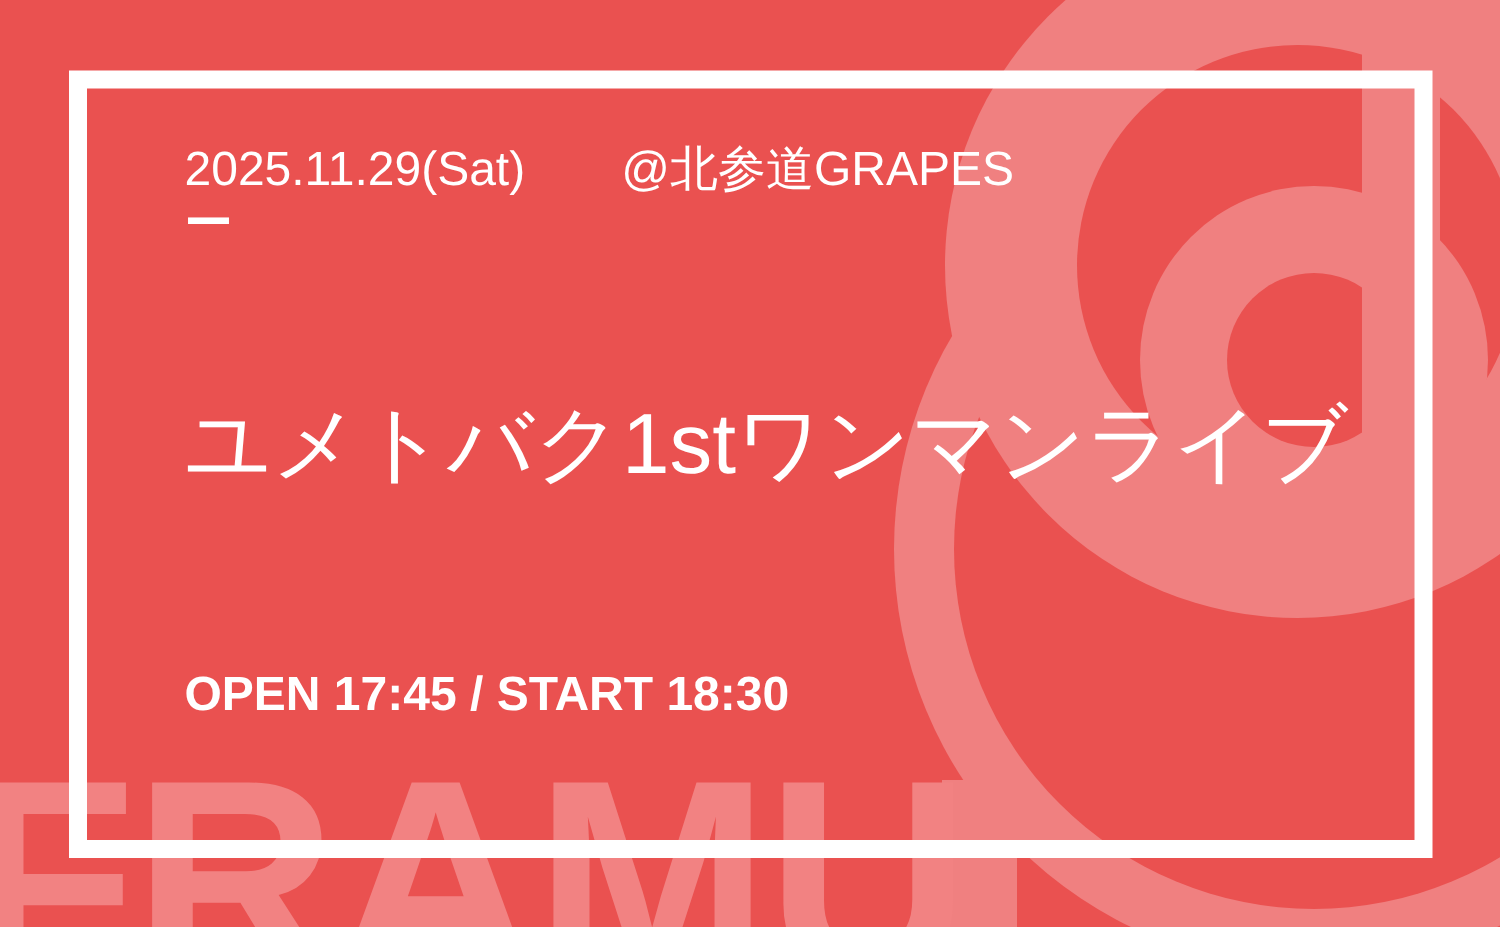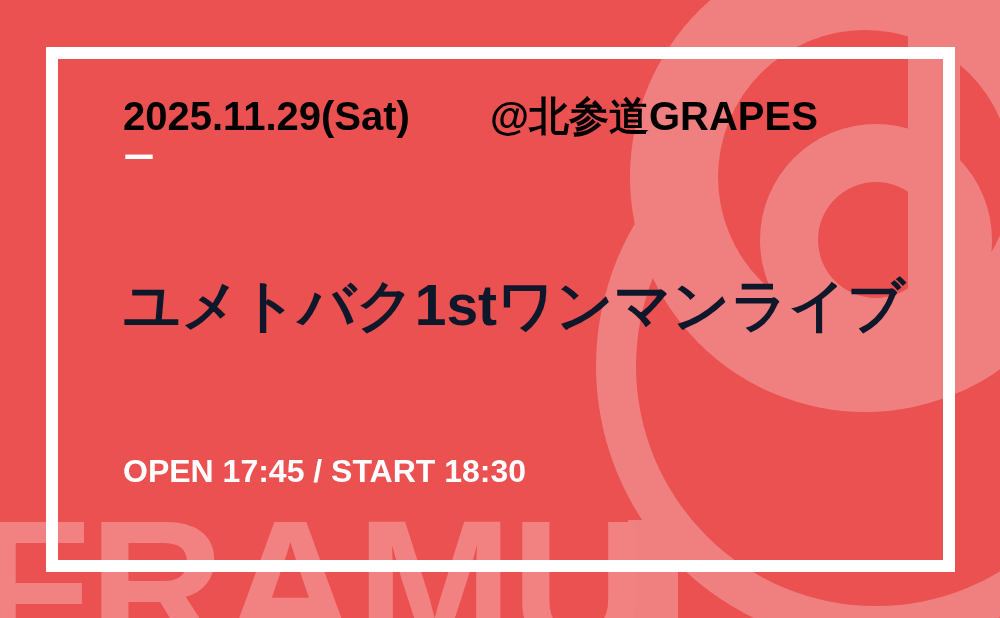--- a/index.html
+++ b/index.html
@@ -113,41 +113,41 @@
 
   
   .content {
     position:absolute;
     left:123px;
     top:94px;
     width:800px;
   }
 
   .meta-line {
-    font-size:40px;
-    font-weight:bold;
-    color:#000000;
+    font-size:32px;
+    font-weight:normal;
+    color:#ffffff;
     letter-spacing:0px;
     line-height:1.14;
     white-space:pre;
   }
 
   .dash {
     font-size:32px;
     font-weight:bold;
     color:#ffffff;
     line-height:1.14;
     white-space:pre;
   }
 
   .title {
     margin-top:24px;
     font-size:57px;
-    font-weight:bold;
-    color:#0f172a;
+    font-weight:normal;
+    color:#ffffff;
     line-height:1.23;
     letter-spacing:0px;
     white-space:pre-line;
   }
 
   .times {
     margin-top:43px;
     font-size:32px;
     font-weight:bold;
     color:#ffffff;

